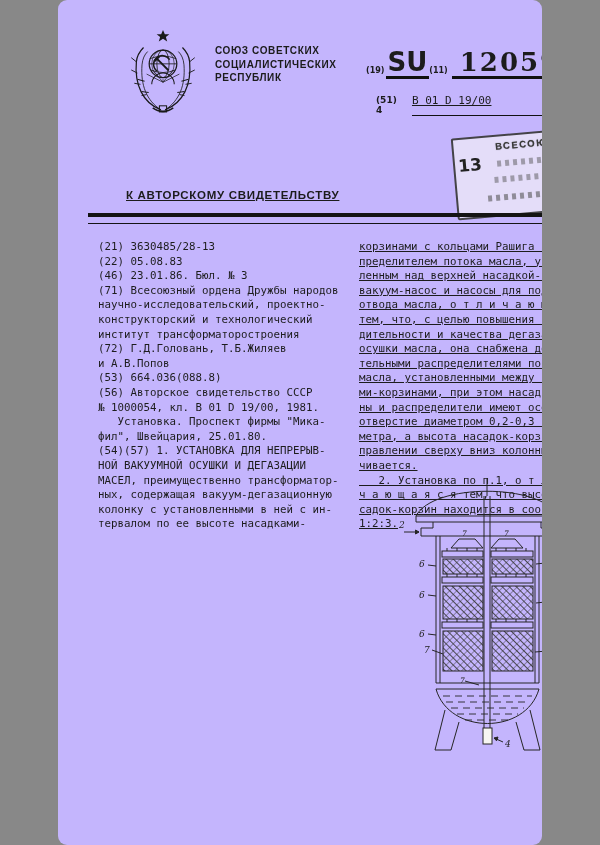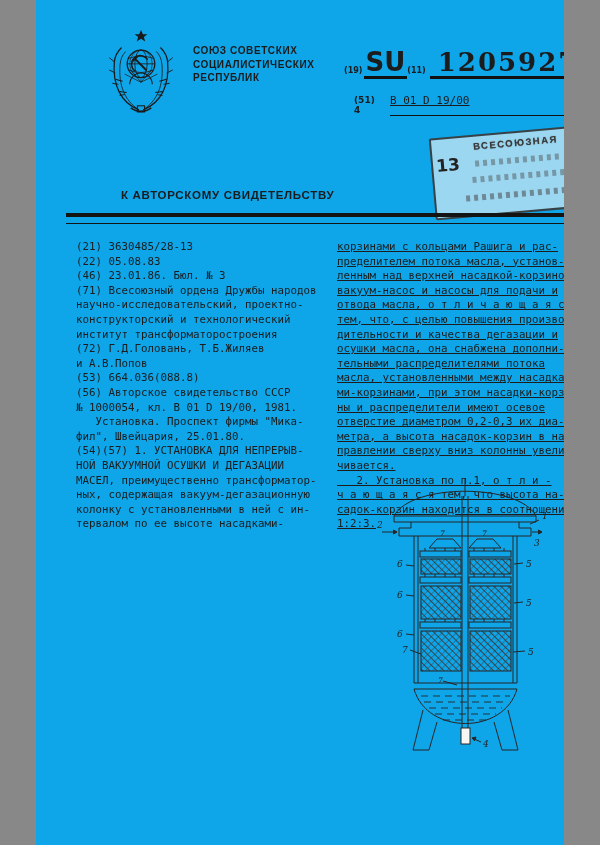--- a/index.html
+++ b/index.html
@@ -1,19 +1,20 @@
 <!DOCTYPE html>
 <html><head>
 <meta charset="utf-8">
 <style>
   html,body{margin:0;padding:0;background:#888;}
   .page{
-    position:relative; width:528px; height:845px; margin:0 auto;
-    background:#0ea5e9; overflow:hidden; color:#1c1c1c;
+    position:relative; width:484px; height:845px; margin:0 auto;
+    background:#c4b5fd; overflow:hidden; color:#1c1c1c;
     font-family:"DejaVu Sans", sans-serif;
+    border-radius:9px;
   }
   
   .emblem{position:absolute; left:64px; top:28px; width:82px; height:86px;}
   .union-name{
     position:absolute; left:157px; top:44px;
     font-family:"Liberation Sans", sans-serif; font-weight:bold;
     font-size:10px; line-height:13.5px; letter-spacing:0.6px; white-space:pre;
   }
   .committee{
     position:absolute; left:75px; top:117px;
@@ -43,23 +44,23 @@
   .ipc-value{
     font-family:"DejaVu Sans Mono", monospace; font-size:11px;
     border-bottom:1.5px solid #111; width:212px; padding-bottom:8px;text-decoration:underline;
   }
   .doc-title{
     position:absolute; left:67px; top:149px;
     font-family:"Liberation Sans", sans-serif; font-weight:bold;
     font-size:28px; letter-spacing:0.5px;
   }
   .doc-subtitle{
-    position:absolute; left:85px; top:189px;
-    font-family:"Liberation Sans", sans-serif; font-weight:bold;
-    font-size:11.5px; letter-spacing:0.7px;
+    position:absolute; left:68px; top:189px;
+    font-family:"Liberation Sans", sans-serif; font-weight:bold;
+    font-size:11.5px; letter-spacing:0.7px;text-decoration:underline;
   }
   .header-rule{
     position:absolute; left:30px; top:213px; width:542px; height:6px;
     border-top:4px solid #141414; border-bottom:1px solid #141414;
   }
   
   .stamp{
     position:absolute; left:396px; top:131px; width:168px; height:78px;
     border:2px solid rgba(40,40,40,0.85); transform:rotate(-5deg);
     background:rgba(250,249,246,0.6); border-radius:2px;

